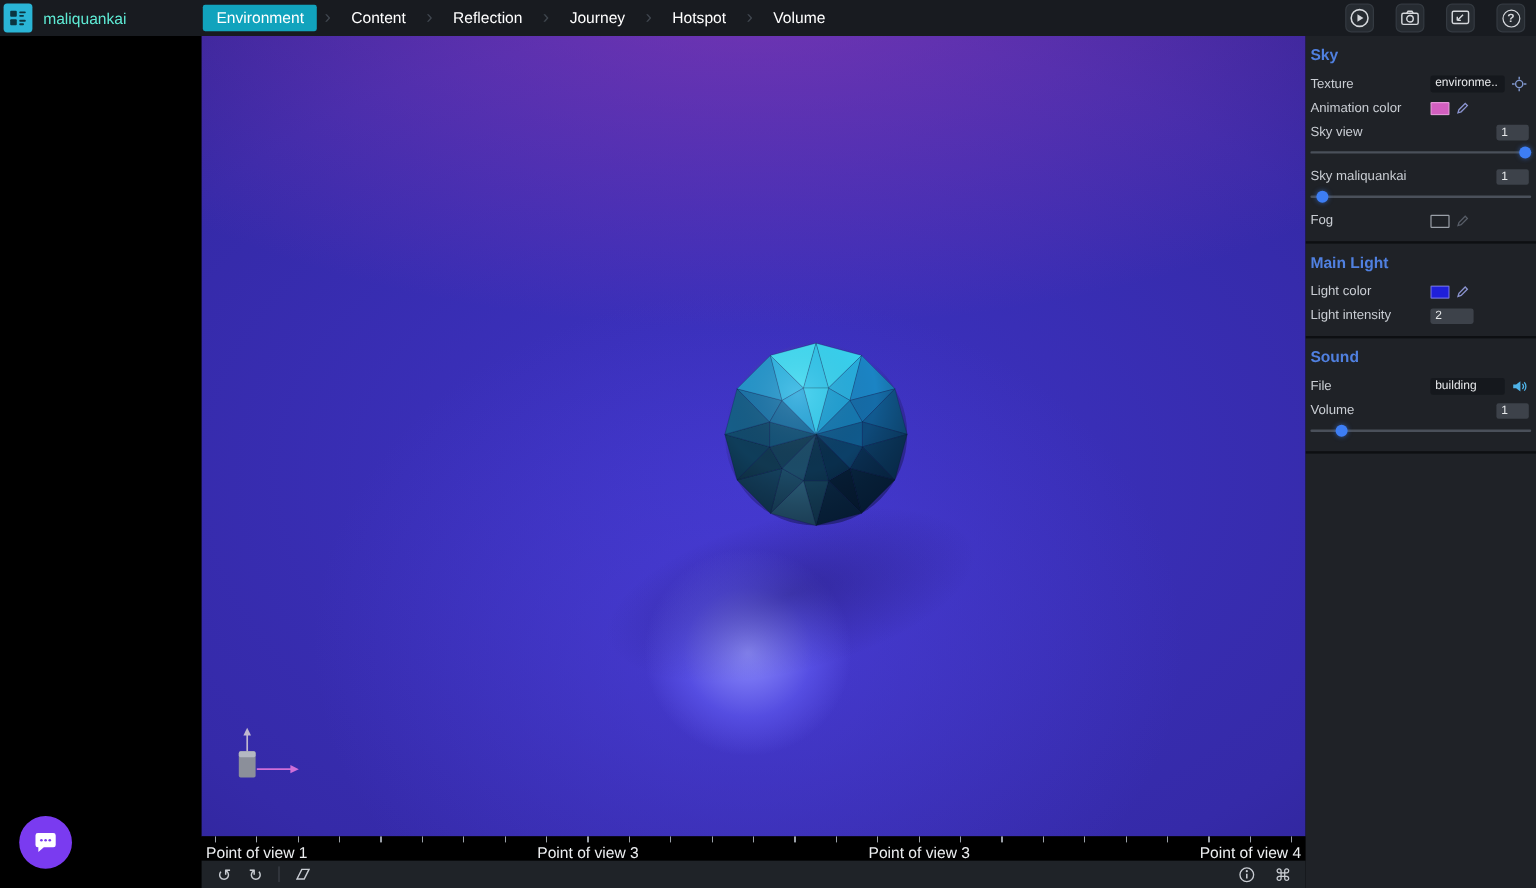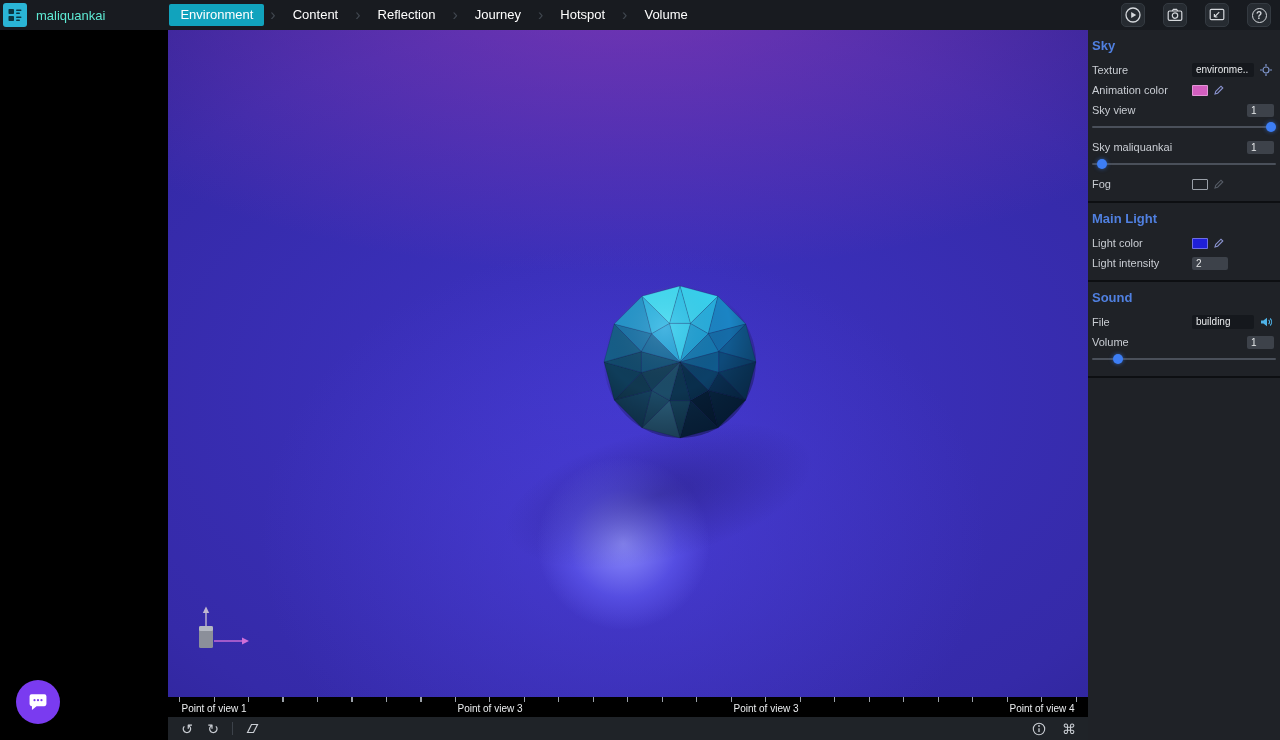--- a/index.html
+++ b/index.html
@@ -42,21 +42,21 @@
     background:radial-gradient(ellipse at 50% 50%, rgba(18,10,70,.35), rgba(0,0,0,0) 70%);
     transform:rotate(-14deg);pointer-events:none}
   .sphere{position:absolute;left:434px;top:254px;width:156px;height:156px;cursor:pointer}
   .gizmo{position:absolute;left:28px;top:574px;width:56px;height:56px}
 
   
   .pov-ruler{position:relative;height:20px;background:#000;flex:none}
   .ticks{position:absolute;top:0;left:11px;right:0;height:5px;
     background:repeating-linear-gradient(90deg,#9aa0a8 0 1px,transparent 1px 34.5px)}
   .pov-label{position:absolute;top:6px;transform:translateX(-50%);color:#eceef0;
-    font-size:10px;white-space:nowrap;cursor:pointer}
+    font-size:13px;white-space:nowrap;cursor:pointer}
 
   
   .vtoolbar{height:23px;background:#1f2328;display:flex;align-items:center;padding:0 8px;gap:4px;flex:none}
   .tbtn{background:none;border:none;color:#c9cdd3;font-size:14px;width:22px;height:20px;
     display:flex;align-items:center;justify-content:center;cursor:pointer;padding:0}
   .tdiv{width:1px;height:13px;background:#3c424a;margin:0 4px}
   .tb-right{margin-left:auto;display:flex;align-items:center;gap:8px}
 
   
   .panel{position:absolute;top:30px;right:0;width:192px;bottom:0;background:#1f2227;overflow:hidden}

